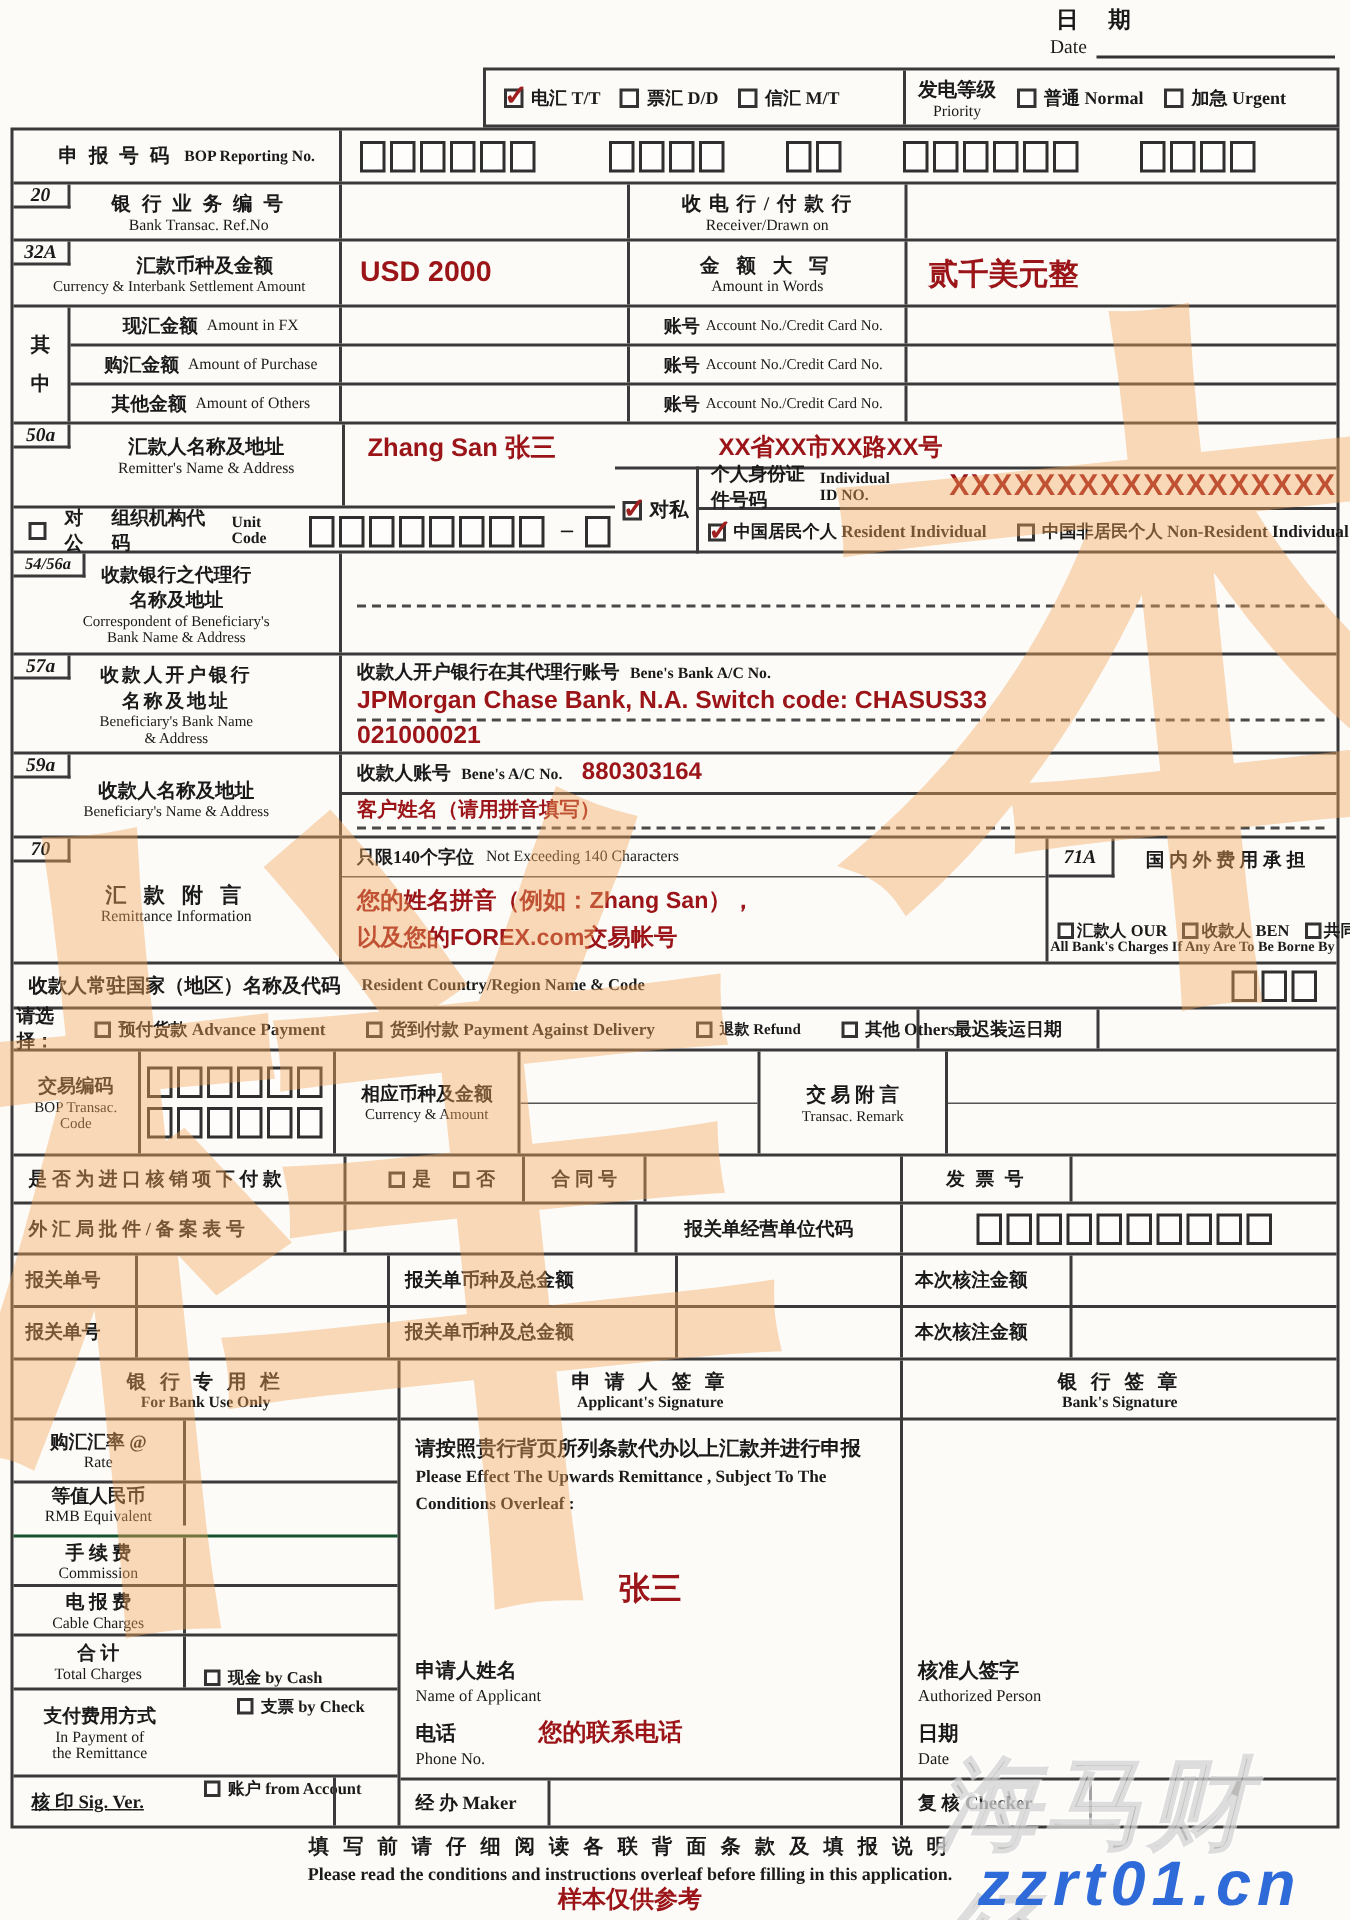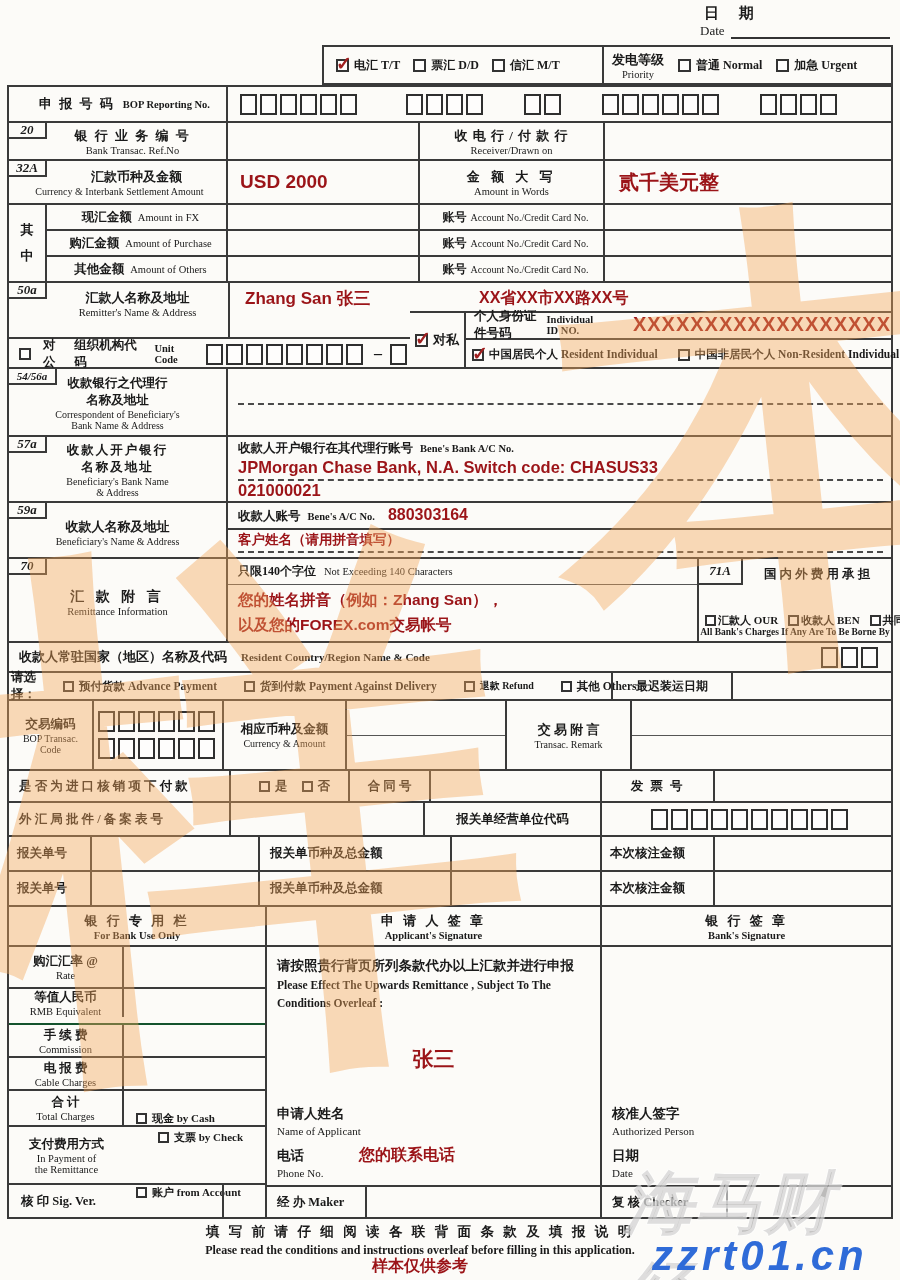--- a/index.html
+++ b/index.html
@@ -482,21 +482,21 @@
                 <span>支票  by Check</span>
               </span>
             <span class="ck" style="font-size:11px;margin-top:36px;">
                 <span class="cb" style="width:11px;height:11px;"></span>
                 <span>账户  from Account</span>
               </span>
           </div>
         </div>
         <div style="flex:1;display:flex;">
           <div style="width:215px;border-right:2px solid #3a3a3a;display:flex;align-items:center;padding-left:12px;">
-            <span class="cn" style="font-size:12.5px;">核 印  Sig. Ver.</span>
+            <span class="cn" style="font-size:12.5px;text-decoration:underline;">核 印  Sig. Ver.</span>
           </div>
           <div style="flex:1;"></div>
         </div>
       </div>
 
       <div class="cell" style="width:335px;padding:0;">
         <div class="ctr" style="height:40px;border-bottom:2px solid #3a3a3a;display:flex;flex-direction:column;justify-content:center;">
           <div class="cn" style="letter-spacing:3px;">申  请  人  签  章</div>
           <div class="en" style="font-weight:700;">Applicant's Signature</div>
         </div>

